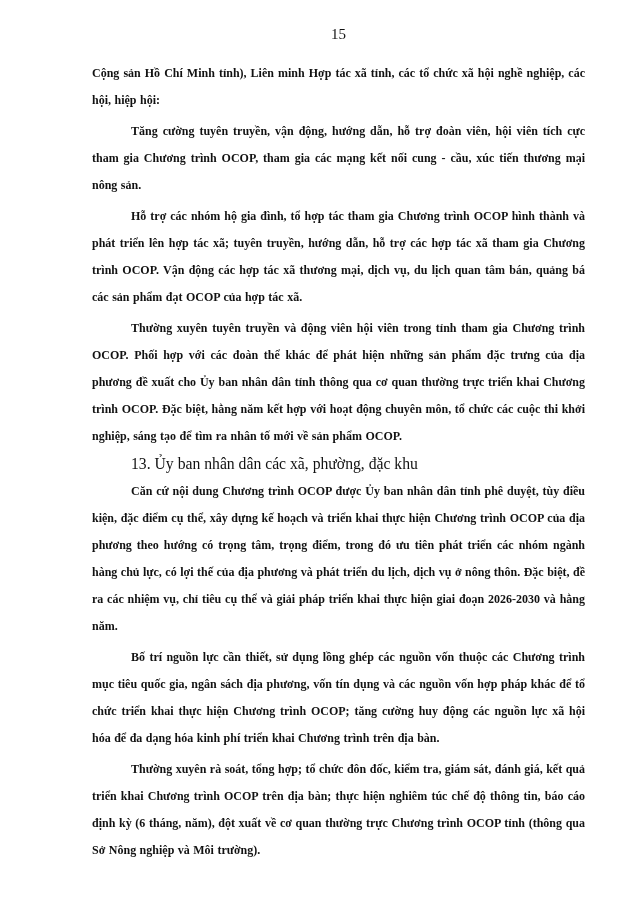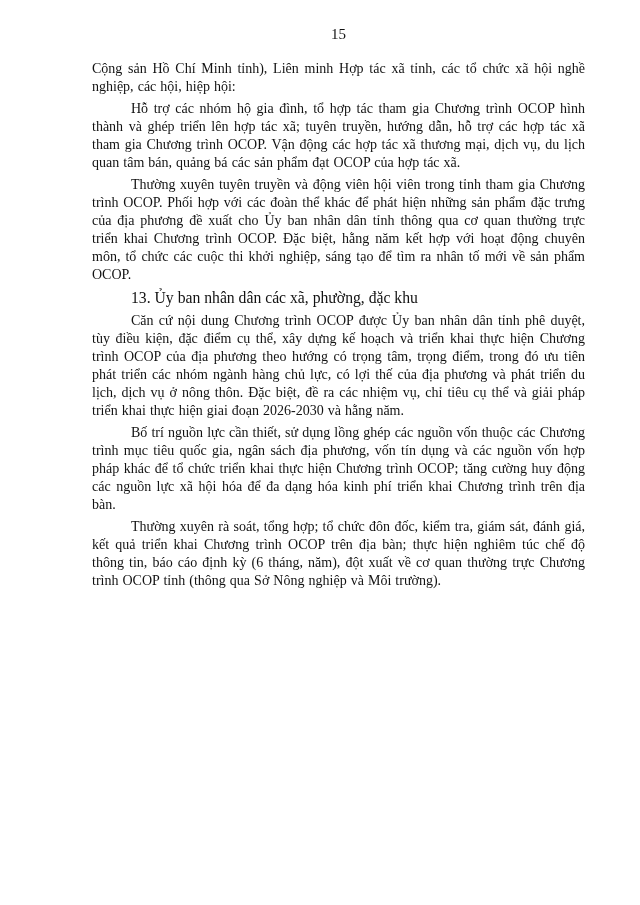--- a/index.html
+++ b/index.html
@@ -18,26 +18,27 @@
     color: #121212;
     overflow: hidden;
   }
   .page-number {
     text-align: center;
     font-size: 15px;
     line-height: 17px;
     margin: 0 0 17px 0;
   }
   .para {
-    font-size: 14px;
-    line-height: 18px;
+    font-size: 12px;
+    line-height: 27px;
     text-align: justify;
     text-indent: 39px;
     margin: 0 0 4px 0;
     word-spacing: 0.04em;
+    font-weight: bold;
   }
   .para.cont {
     text-indent: 0;
   }
   .heading {
     font-size: 15.7px;
     line-height: 19.2px;
     font-weight: normal;
     text-indent: 39px;
     margin: 2px 0 5px 0;
@@ -45,22 +46,23 @@
 </style>
 </head>
 <body>
 
 <div class="page">
 
   <div class="page-number">15</div>
 
   <p class="para cont">Cộng sản Hồ Chí Minh tỉnh), Liên minh Hợp tác xã tỉnh, các tổ chức xã hội nghề nghiệp, các hội, hiệp hội:</p>
 
+  <p class="para">Tăng cường tuyên truyền, vận động, hướng dẫn, hỗ trợ đoàn viên, hội viên tích cực tham gia Chương trình OCOP, tham gia các mạng kết nối cung - cầu, xúc tiến thương mại nông sản.</p>
 
-  <p class="para">Hỗ trợ các nhóm hộ gia đình, tổ hợp tác tham gia Chương trình OCOP hình thành và ghép triển lên hợp tác xã; tuyên truyền, hướng dẫn, hỗ trợ các hợp tác xã tham gia Chương trình OCOP. Vận động các hợp tác xã thương mại, dịch vụ, du lịch quan tâm bán, quảng bá các sản phẩm đạt OCOP của hợp tác xã.</p>
+  <p class="para">Hỗ trợ các nhóm hộ gia đình, tổ hợp tác tham gia Chương trình OCOP hình thành và phát triển lên hợp tác xã; tuyên truyền, hướng dẫn, hỗ trợ các hợp tác xã tham gia Chương trình OCOP. Vận động các hợp tác xã thương mại, dịch vụ, du lịch quan tâm bán, quảng bá các sản phẩm đạt OCOP của hợp tác xã.</p>
 
   <p class="para">Thường xuyên tuyên truyền và động viên hội viên trong tỉnh tham gia Chương trình OCOP. Phối hợp với các đoàn thể khác để phát hiện những sản phẩm đặc trưng của địa phương đề xuất cho Ủy ban nhân dân tỉnh thông qua cơ quan thường trực triển khai Chương trình OCOP. Đặc biệt, hằng năm kết hợp với hoạt động chuyên môn, tổ chức các cuộc thi khởi nghiệp, sáng tạo để tìm ra nhân tố mới về sản phẩm OCOP.</p>
 
   <p class="heading">13. Ủy ban nhân dân các xã, phường, đặc khu</p>
 
   <p class="para">Căn cứ nội dung Chương trình OCOP được Ủy ban nhân dân tỉnh phê duyệt, tùy điều kiện, đặc điểm cụ thể, xây dựng kế hoạch và triển khai thực hiện Chương trình OCOP của địa phương theo hướng có trọng tâm, trọng điểm, trong đó ưu tiên phát triển các nhóm ngành hàng chủ lực, có lợi thế của địa phương và phát triển du lịch, dịch vụ ở nông thôn. Đặc biệt, đề ra các nhiệm vụ, chỉ tiêu cụ thể và giải pháp triển khai thực hiện giai đoạn 2026-2030 và hằng năm.</p>
 
 
 
   <p class="para">Bố trí nguồn lực cần thiết, sử dụng lồng ghép các nguồn vốn thuộc các Chương trình mục tiêu quốc gia, ngân sách địa phương, vốn tín dụng và các nguồn vốn hợp pháp khác để tổ chức triển khai thực hiện Chương trình OCOP; tăng cường huy động các nguồn lực xã hội hóa để đa dạng hóa kinh phí triển khai Chương trình trên địa bàn.</p>

